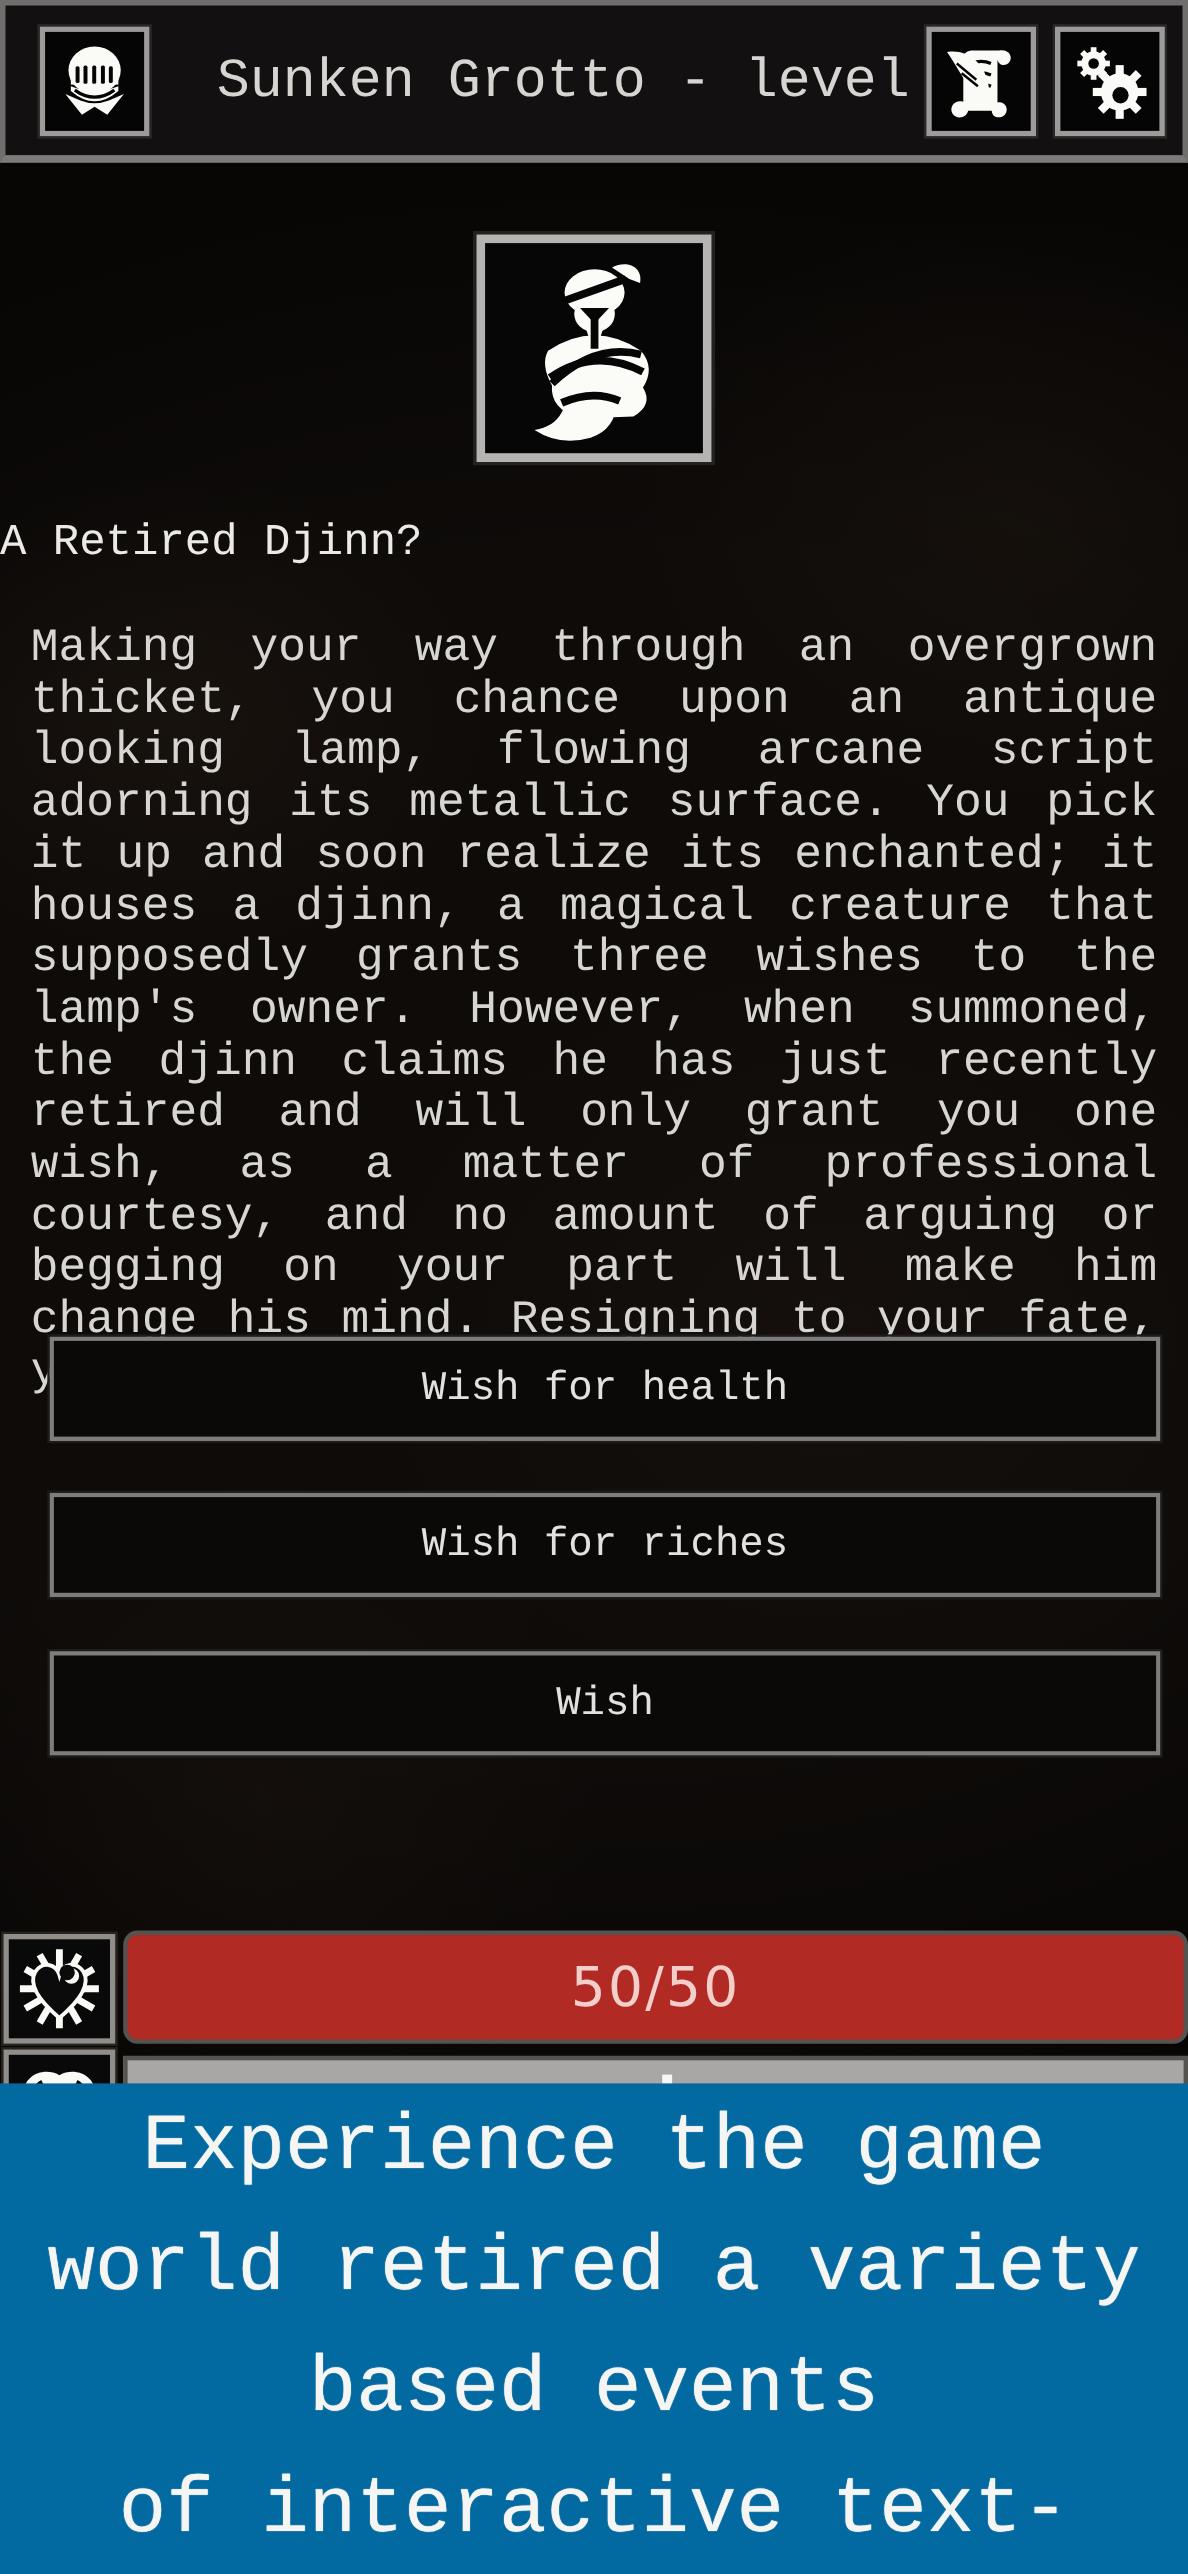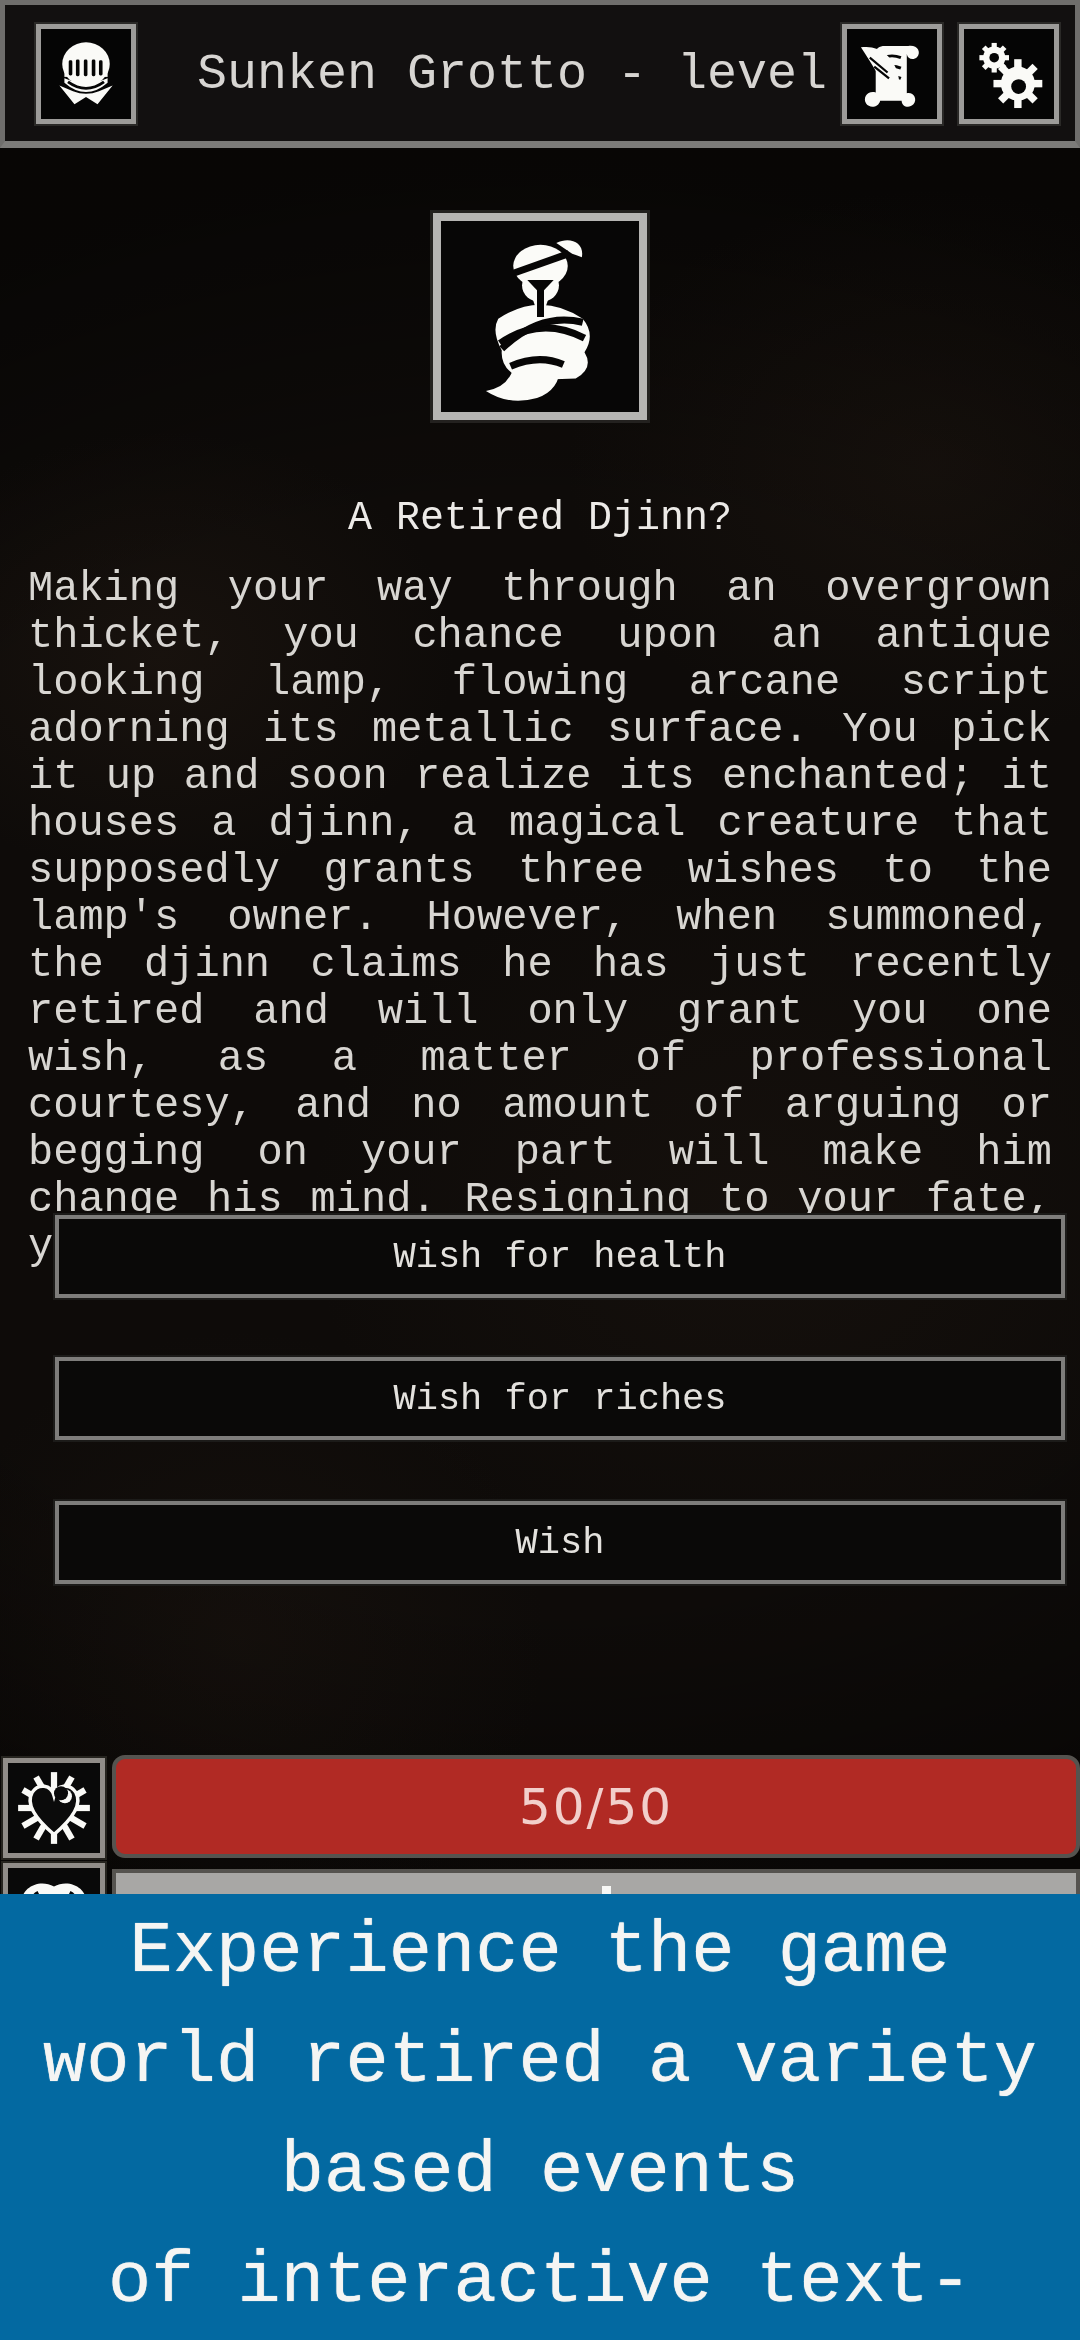--- a/index.html
+++ b/index.html
@@ -36,33 +36,33 @@
     position:absolute;left:146px;top:0;height:138px;display:flex;align-items:center;
     font-size:50px;color:#d7d5d2;letter-spacing:0px;white-space:nowrap;margin-left:46px;
   }
   
   .event-frame{
     position:absolute;left:433px;top:213px;width:214px;height:207px;box-sizing:border-box;
     border:8px solid #b5b4b2;background:#070606;outline:3px solid #23211f;
     display:flex;align-items:center;justify-content:center;
   }
   .event-title{
-    position:absolute;left:0;top:496px;width:1080px;text-align:center;
+    position:absolute;left:0;top:472px;width:1080px;
     font-size:40px;color:#eceae7;
   }
   .event-body{
     position:absolute;left:28px;top:566px;width:1024px;
     font-size:42px;line-height:47px;text-align:justify;color:#d8d6d2;
   }
   
   .choice{
-    position:absolute;left:45px;width:1010px;height:83px;box-sizing:border-box;
+    position:absolute;left:45px;width:1010px;height:95px;box-sizing:border-box;
     background:#0a0908;border:4px solid #7e7d7b;outline:2px solid #1c1b19;
     display:flex;align-items:center;justify-content:center;
-    font-size:37px;color:#e3e1dd;cursor:pointer;margin-left:10px;
+    font-size:37px;color:#e3e1dd;cursor:pointer;
   }
   .choice-1{top:1215px;}
   .choice-2{top:1357px;}
   .choice-3{top:1501px;}
   
   .hud-icon-box{position:absolute;width:102px;height:100px;box-sizing:border-box;
     background:#090909;border:5px solid #918d89;outline:2px solid #26241f;
     display:flex;align-items:center;justify-content:center;}
   .hud-heart{left:3px;top:1758px;}
   .hud-swirl{left:3px;top:1863px;}

